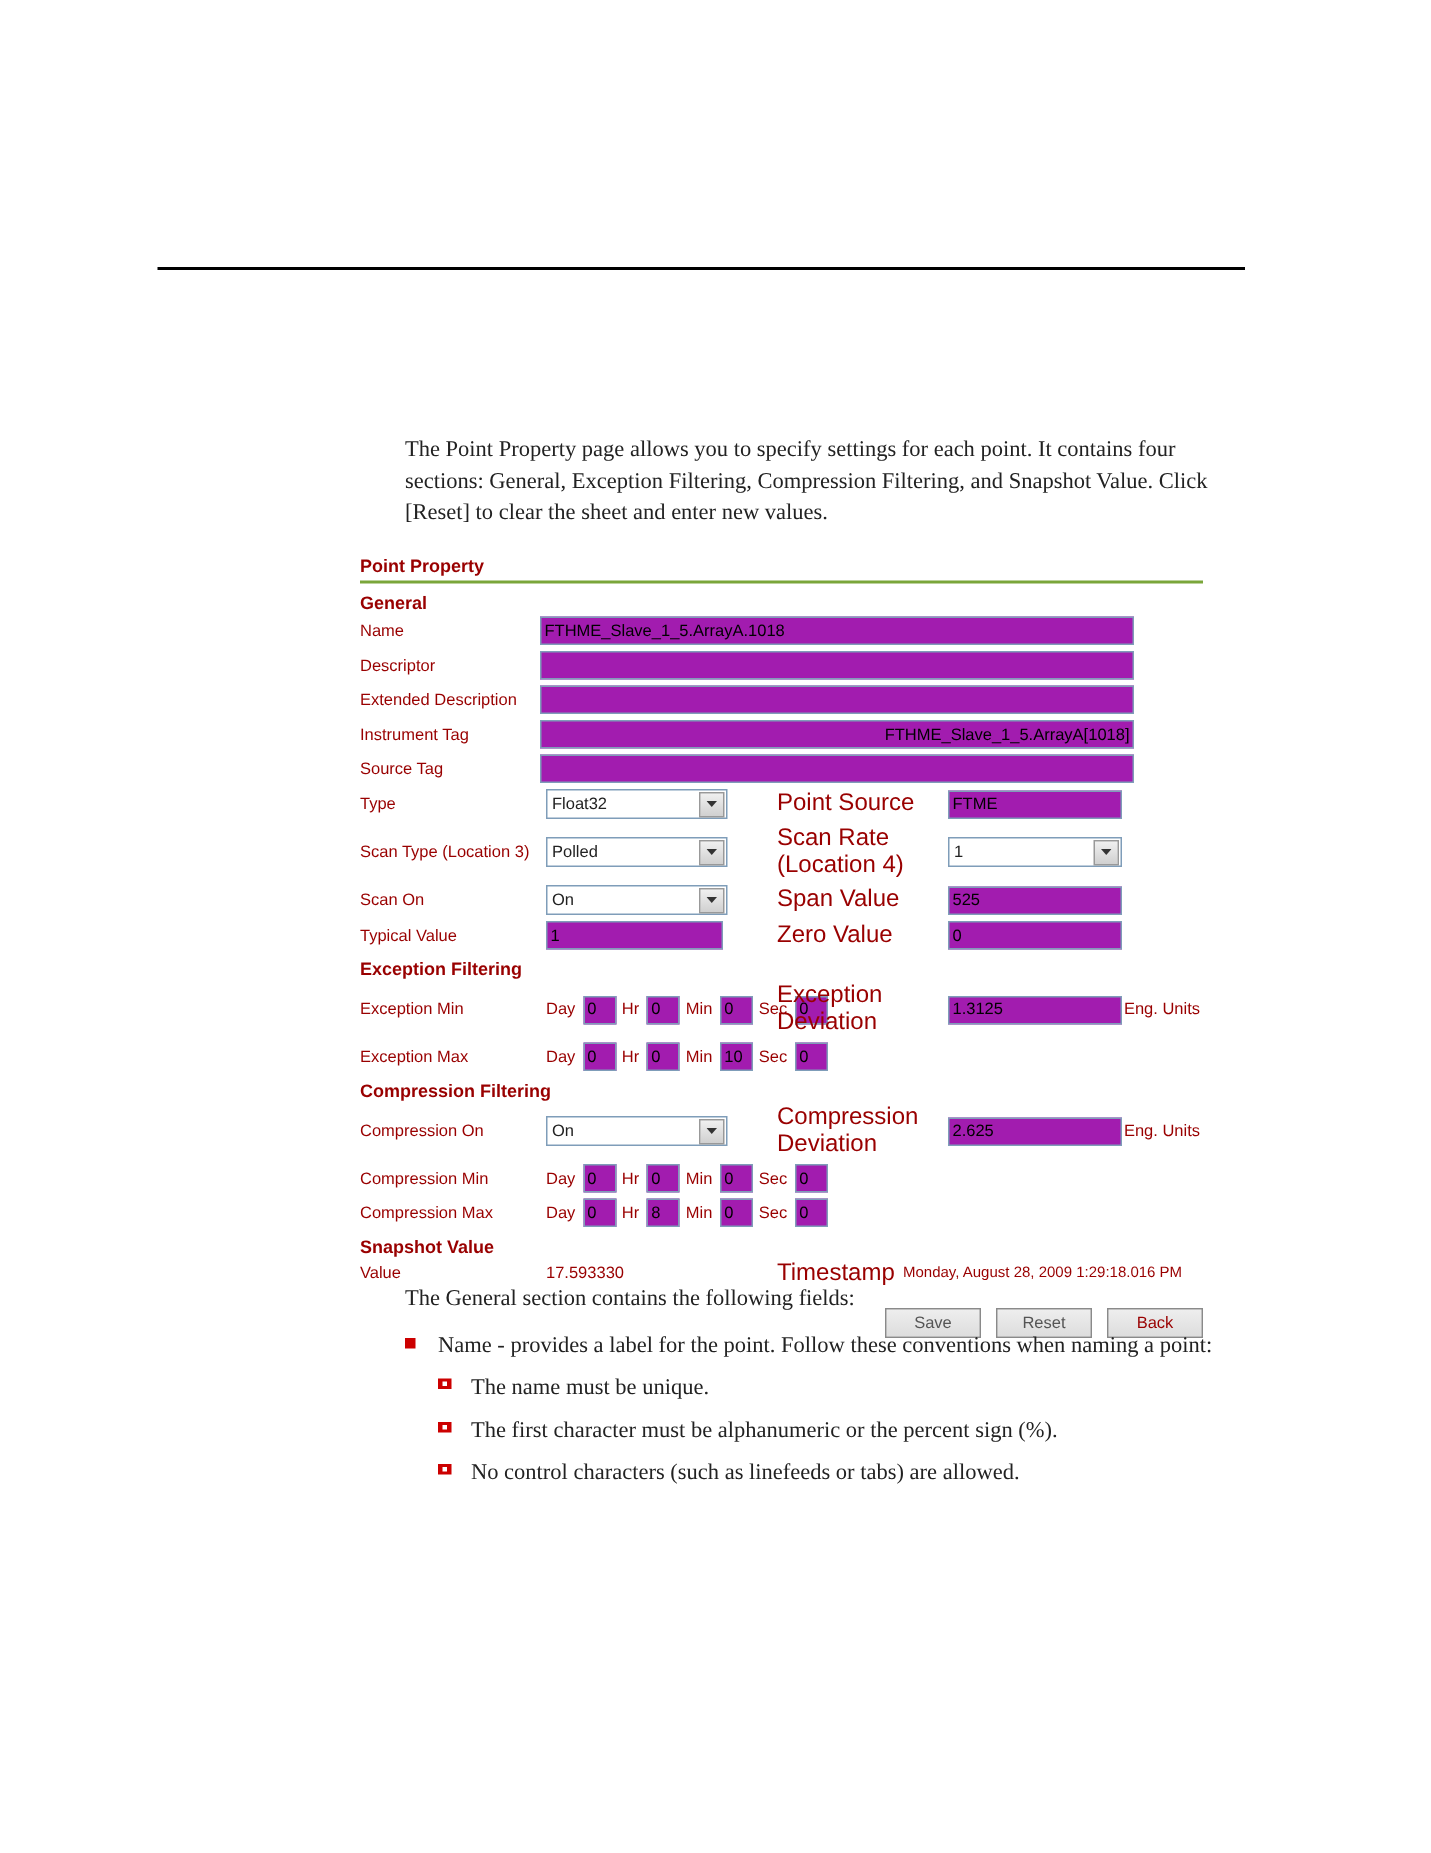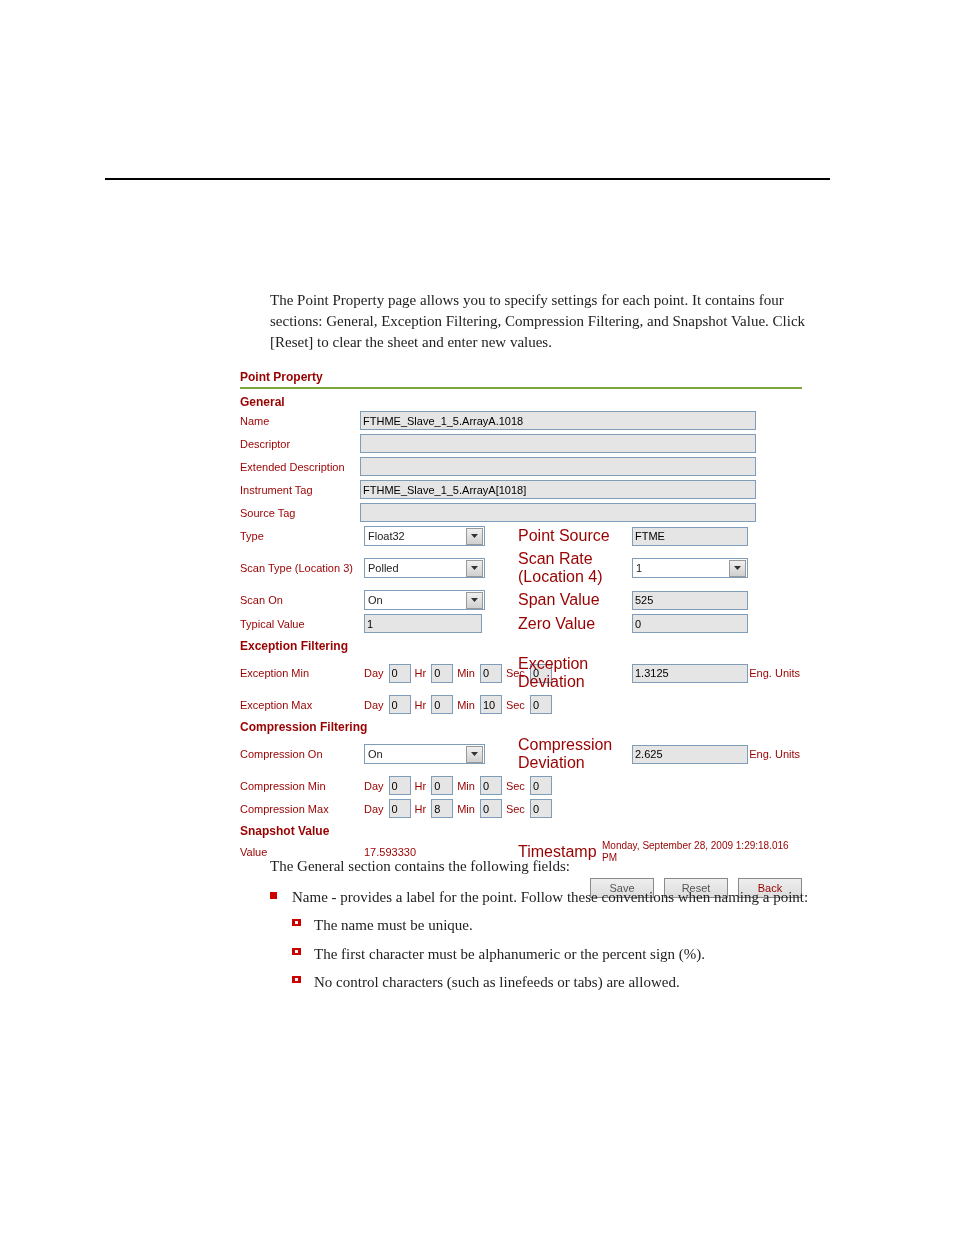--- a/index.html
+++ b/index.html
@@ -6,21 +6,21 @@
 .page{width:837px;height:1235px;position:relative;box-sizing:border-box}
 .body-text{position:absolute;left:270px;top:290px;width:540px;font-family:"Times New Roman",serif;font-size:15px;line-height:1.4}
 .form{position:absolute;left:240px;top:370px;width:562px}
 .form-title{color:#990000;font-weight:bold;font-size:12px;margin-bottom:3px}
 .rule{border-top:2px solid #7aa63a;height:0;margin:0 0 4px 0}
 .sect-head{color:#990000;font-weight:bold;font-size:12px;margin:6px 0 2px 0}
 .lbl{color:#990000;font-size:11px}
 .row{display:grid;grid-template-columns:120px 1fr;align-items:center;margin-bottom:4px}
 .row2{display:grid;grid-template-columns:120px 150px 110px 140px;align-items:center;margin-bottom:4px;column-gap:4px}
 .row2 .col3{color:#990000;font-size:16px}
-.inp{border:1px solid #7f9db9;height:17px;font-size:11px;padding:0 2px;background:#e5e5e5}
+.inp{border:1px solid #7f9db9;height:17px;font-size:11px;padding:0 2px;background:#a21caf}
 .sel{border:1px solid #7f9db9;height:18px;font-size:11px;background:#fff;display:flex;align-items:center;justify-content:space-between;padding:0 1px 0 3px}
 .sel .dd{width:15px;height:15px;background:linear-gradient(#f0f0f0,#d0d0d0);border:1px solid #999;display:flex;align-items:center;justify-content:center}
 .sel .dd svg{width:7px;height:5px}
 .time-group{display:flex;gap:4px;align-items:center}
 .time-group .lbl{color:#990000;font-size:11px;margin-right:1px}
 .time-group .inp{width:16px}
 .eng{position:absolute;right:2px;font-size:11px;color:#990000}
 .btns{display:flex;justify-content:flex-end;gap:10px;margin-top:14px}
 .btn{width:62px;height:18px;border:1px solid #8a8a8a;background:linear-gradient(#eee,#ddd);font-size:11px;color:#555;display:flex;align-items:center;justify-content:center;cursor:pointer}
 .btn.back{color:#990000}
@@ -53,21 +53,21 @@
   <div class="row">
     <span class="lbl">Descriptor</span>
     <input class="inp" style="width: 390px;" value="">
   </div>
   <div class="row">
     <span class="lbl">Extended Description</span>
     <input class="inp" style="width: 390px;" value="">
   </div>
   <div class="row">
     <span class="lbl">Instrument Tag</span>
-    <input class="inp" style="width: 390px;" value="FTHME_Slave_1_5.ArrayA[1018]">
+    <input class="inp" style="width: 390px; text-align: right;" value="FTHME_Slave_1_5.ArrayA[1018]">
   </div>
   <div class="row">
     <span class="lbl">Source Tag</span>
     <input class="inp" style="width: 390px;" value="">
   </div>
 
   <div class="row2">
     <span class="lbl">Type</span>
     <div class="sel" style="width:115px">
           <span>Float32</span>
@@ -194,21 +194,21 @@
       <span class="lbl">Sec</span>
           <input class="inp" value="0" style="">
     </div>
   </div>
 
   <div class="sect-head">Snapshot Value</div>
   <div class="row2" style="grid-template-columns:120px 150px 80px 200px">
     <span class="lbl">Value</span>
     <span class="lbl" style="color:#990000">17.593330</span>
     <span class="col3">Timestamp</span>
-    <span class="lbl" style="color:#990000;font-size:10px;line-height:1.2">Monday, September 28, 2009 1:29:18.016 PM</span>
+    <span class="lbl" style="color:#990000;font-size:10px;line-height:1.2">Monday, August 28, 2009 1:29:18.016 PM</span>
   </div>
 
   <div class="btns">
     <div class="btn">Save</div>
     <div class="btn">Reset</div>
     <div class="btn back">Back</div>
   </div>
 </div>
 
 <div class="after">

